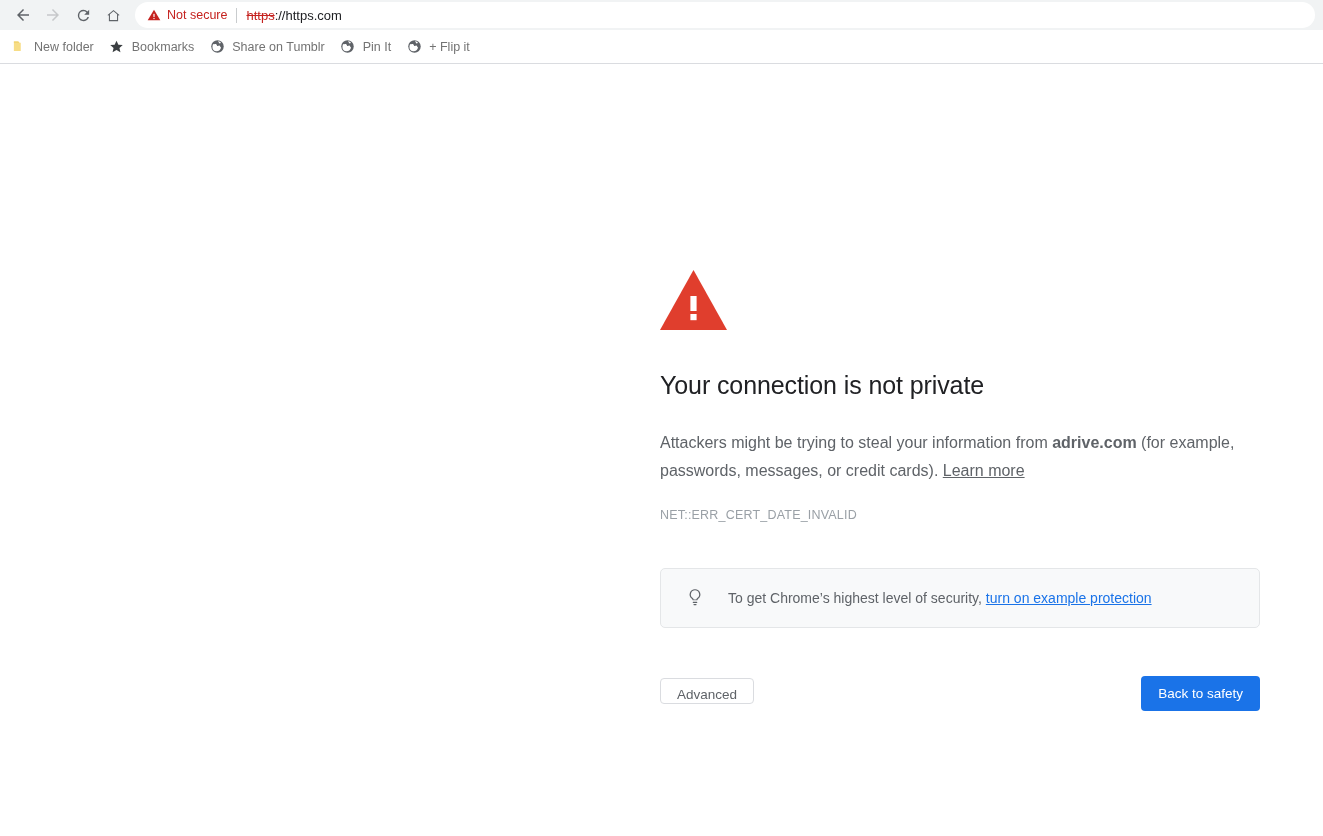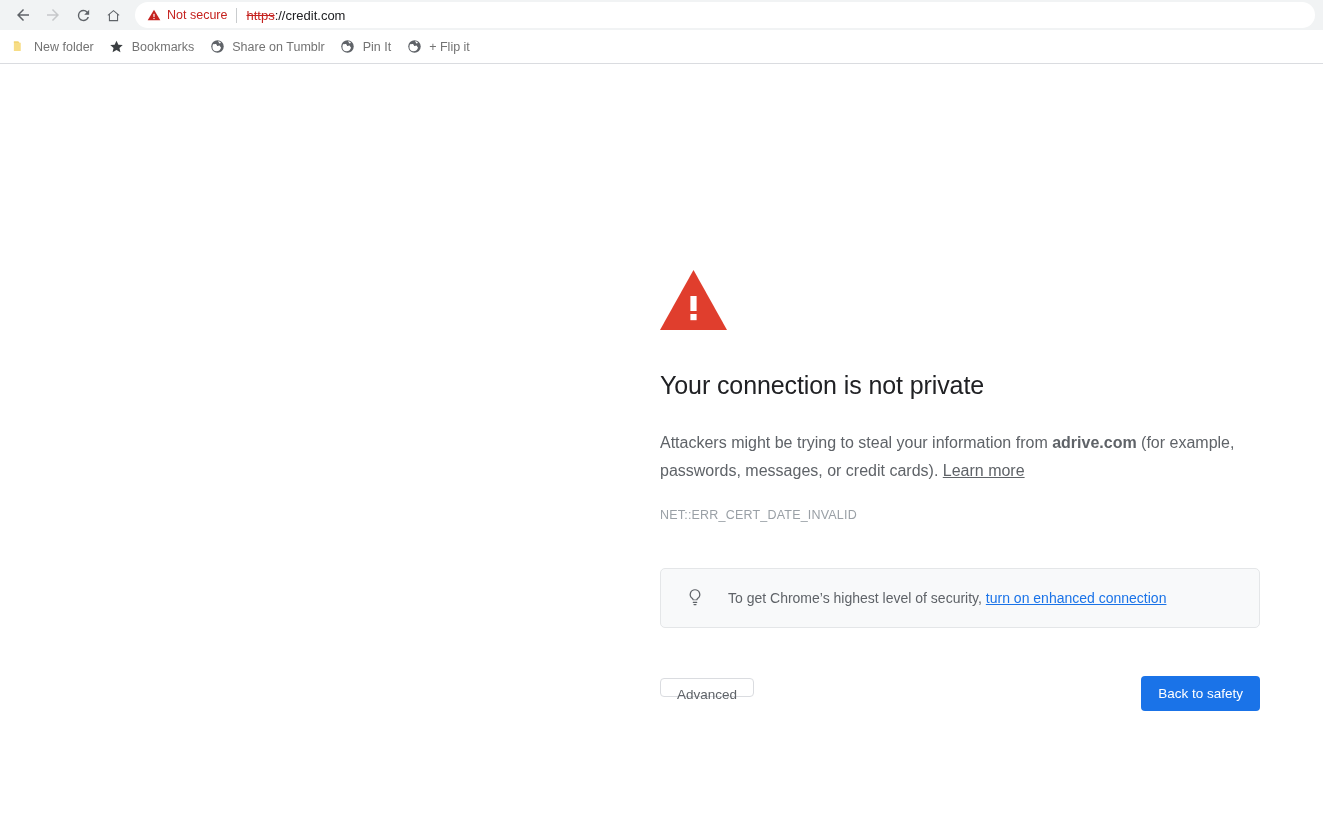--- a/index.html
+++ b/index.html
@@ -196,21 +196,21 @@
     justify-content: space-between;
   }
   .btn-advanced {
     font-family: "Liberation Sans", sans-serif;
     font-size: 13.5px;
     color: #5f6368;
     background: #ffffff;
     border: 1px solid #dadce0;
     border-radius: 4px;
     padding: 0 16px;
-    height: 19px;
+    height: 26px;
     line-height: 31px;
     cursor: pointer;
   }
   .btn-safety {
     font-family: "Liberation Sans", sans-serif;
     font-size: 13.5px;
     color: #ffffff;
     background: #1a73e8;
     border: none;
     border-radius: 4px;
@@ -263,21 +263,21 @@
       <span>
         <svg width="14" height="14" viewBox="0 0 24 24">
           <path d="M12 3 1.2 21h21.6z" fill="#c5221f"></path>
           <rect x="11" y="10" width="2" height="5.4" fill="#ffffff"></rect>
           <rect x="11" y="17" width="2" height="2" fill="#ffffff"></rect>
         </svg>
       </span>
       <span class="sec-text">Not secure</span>
     </div>
     <div class="omni-sep"></div>
-    <div class="url-text" title="https://adrive.com"><span class="url-scheme">https</span><span>://credit.com</span></div>
+    <div class="url-text" title="https://adrive.com"><span class="url-scheme">https</span><span>://https.com</span></div>
   </div>
 </div>
 
 <div class="bookmarks-bar">
 
   <div class="bm-item">
     <span class="bm-icon">
       <svg width="15" height="15" viewBox="0 0 24 24">
         <path d="M3 4h7l2 2h2v13H3z" fill="#f7dd86"></path>
         <path d="M3 4h7l2 2H3z" fill="#f0d06a"></path>
@@ -347,21 +347,21 @@
     <p class="errcode">NET::ERR_CERT_DATE_INVALID</p>
 
     <div class="callout">
       <span class="bulb">
         <svg width="18" height="22" viewBox="0 0 24 28">
           <path d="M12 2.2a7.1 7.1 0 0 0-4.3 12.8c.7.6 1.1 1.3 1.2 2.1h6.2c.1-.8.5-1.5 1.2-2.1A7.1 7.1 0 0 0 12 2.2zm0 1.6a5.5 5.5 0 0 1 3.3 9.9c-.8.6-1.3 1.4-1.6 2.2h-3.4c-.3-.8-.8-1.6-1.6-2.2A5.5 5.5 0 0 1 12 3.8z" fill="#5f6368"></path>
           <rect x="8.9" y="19" width="6.2" height="1.5" rx="0.7" fill="#5f6368"></rect>
           <rect x="9.9" y="22" width="4.2" height="1.5" rx="0.7" fill="#5f6368"></rect>
         </svg>
       </span>
-      <div class="callout-text"><span>To get Chrome’s highest level of security, </span><a class="callout-link">turn on enhanced connection</a></div>
+      <div class="callout-text"><span>To get Chrome’s highest level of security, </span><a class="callout-link">turn on example protection</a></div>
     </div>
 
     <div class="actions">
       <button class="btn-advanced">Advanced</button>
       <button class="btn-safety">Back to safety</button>
     </div>
 
   </div>
 </div>
 

